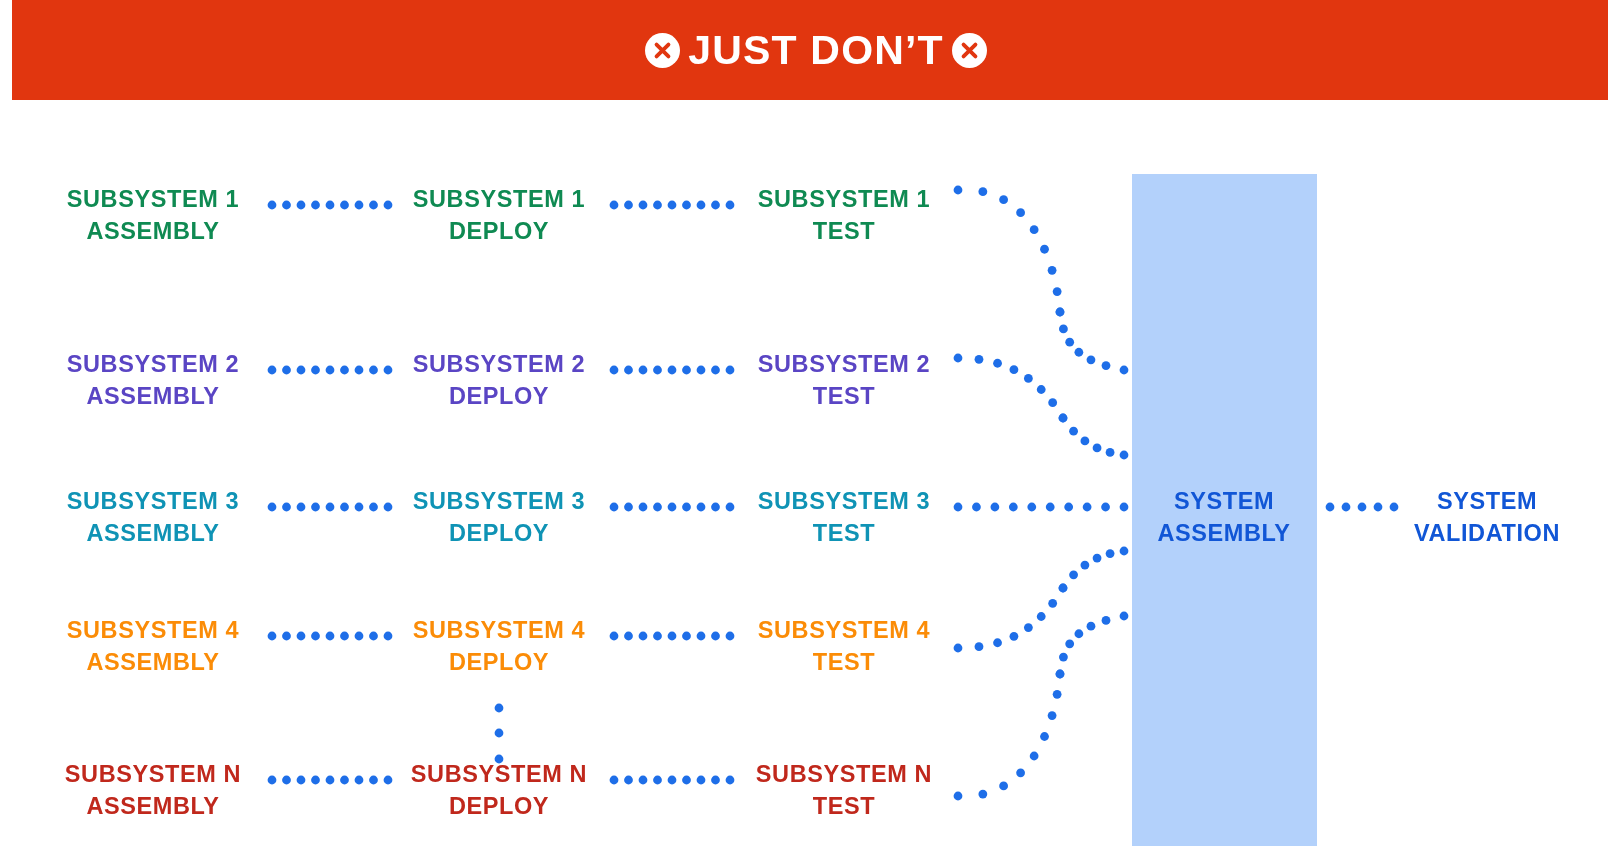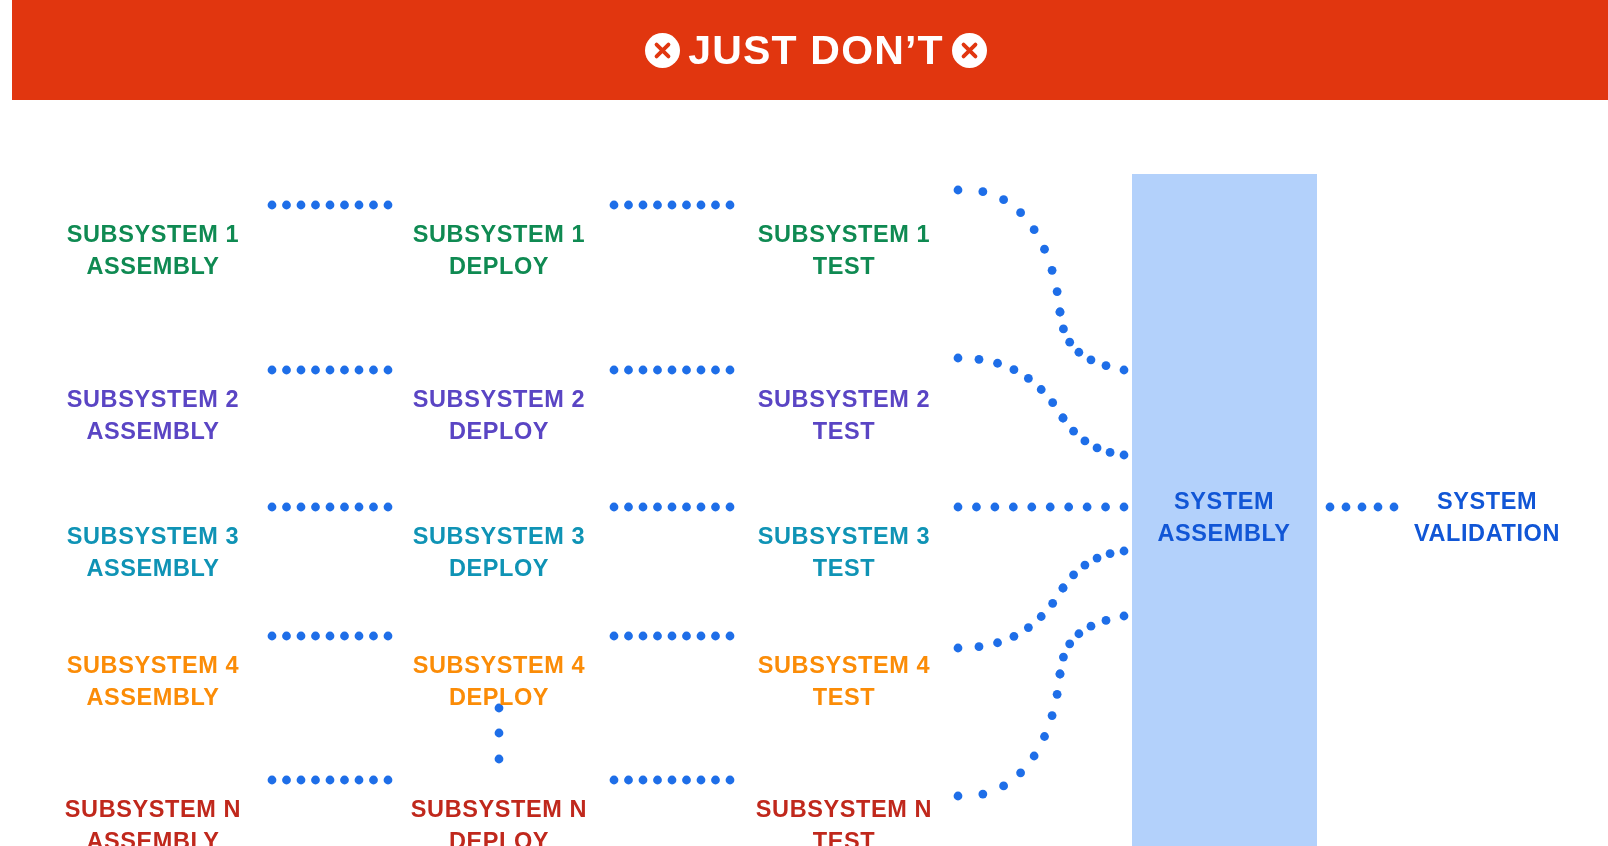--- a/index.html
+++ b/index.html
@@ -58,21 +58,20 @@
 
   .node {
     position: absolute;
     text-align: center;
     font-size: 23.5px;
     font-weight: bold;
     letter-spacing: 0.6px;
     line-height: 32px;
     white-space: pre-line;
     transform: translate(-50%, -50%);
-    margin-top: 35px;
   }
 
   
   #system-assembly-block {
     position: absolute;
     left: 1132px;
     top: 74px;
     width: 185px;
     height: 672px;
     background: #b3d1fb;

